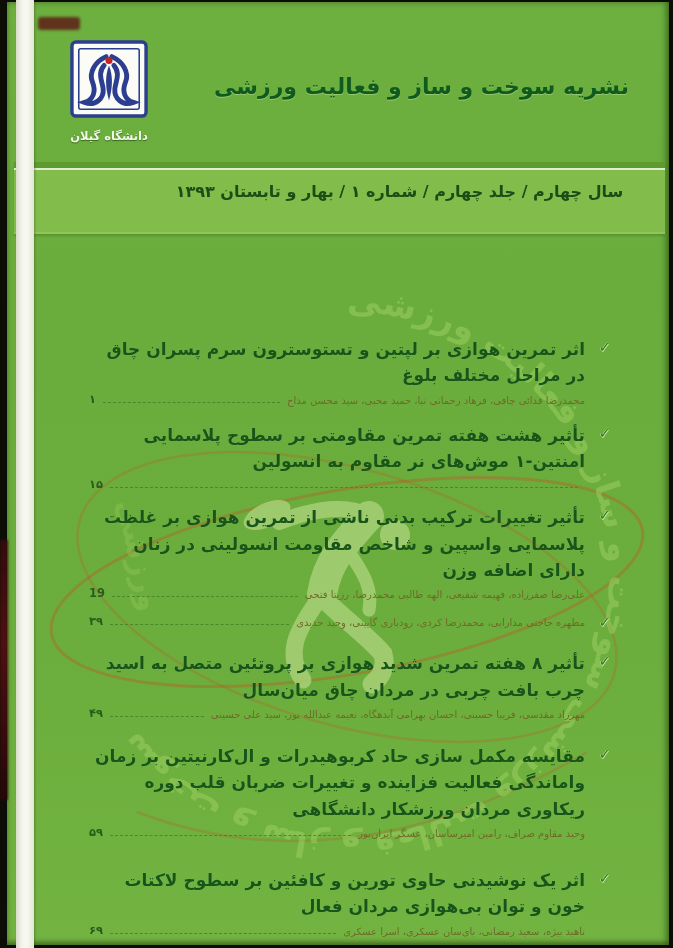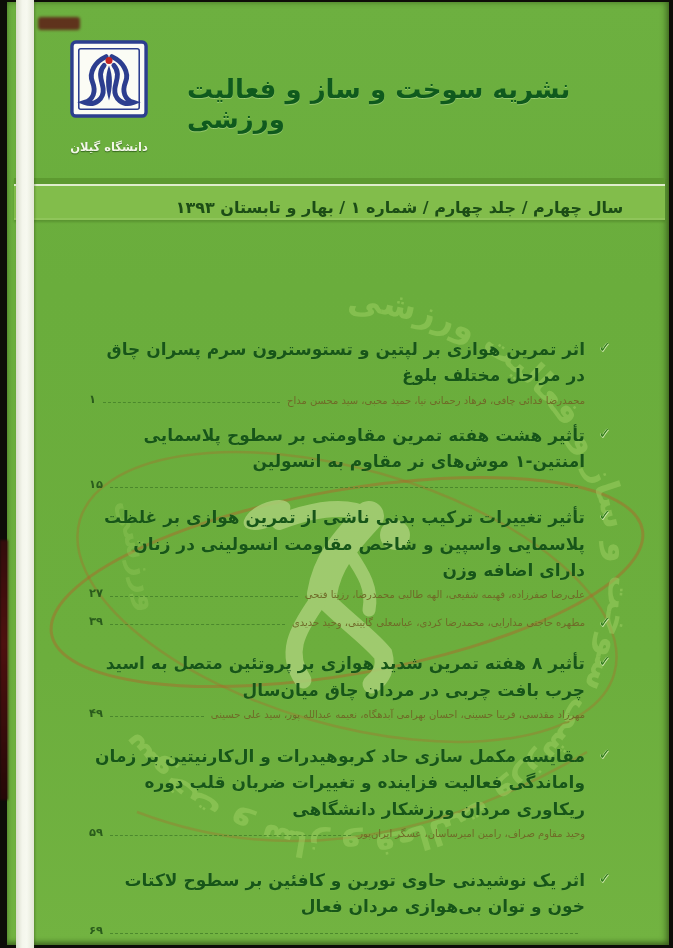--- a/index.html
+++ b/index.html
@@ -18,30 +18,30 @@
       box-shadow:inset -3px 0 6px rgba(30,50,10,.45), inset 0 -3px 5px rgba(30,50,10,.4); }
 
   
   .spine { position:absolute; left:16px; top:0; width:18px; height:948px;
       background:linear-gradient(90deg,#d8dccb 0%,#f4f6ec 35%,#f7f9f0 60%,#e3e7d6 100%);
       box-shadow:1px 0 2px rgba(40,60,15,.35); }
 
   
   .logo-wrap { position:absolute; left:56px; top:38px; width:92px; text-align:center; }
   .logo-box { display:inline-block; width:78px; height:80px; }
-  .logo-caption { margin-top:16px; color:#f3f7e8; font-size:11.5px; font-weight:bold;
+  .logo-caption { margin-top:5px; color:#f3f7e8; font-size:11.5px; font-weight:bold;
       text-shadow:0 1px 1px rgba(20,60,10,.6); }
 
   
-  .journal-title { position:absolute; left:180px; right:40px; top:72px; text-align:left;
-      font-size:26px; font-weight:bold; color:#0f5a1d; letter-spacing:.5px;
+  .journal-title { position:absolute; left:180px; right:40px; top:72px; text-align:right;
+      font-size:22px; font-weight:bold; color:#0f5a1d; letter-spacing:.5px;
       text-shadow:0 1px 0 rgba(220,240,190,.35); }
 
   
-  .issue-band { position:absolute; left:7px; right:4px; top:176px; height:42px;
+  .issue-band { position:absolute; left:7px; right:4px; top:160px; height:72px;
       background:#82bd4b; border-top:6px solid #5d9a30;
       box-shadow:inset 0 2px 0 #dfedcc, inset 0 -2px 0 #8fc55a, 0 2px 2px rgba(50,90,20,.3); }
   .issue-line { position:absolute; left:160px; right:40px; top:14px; text-align:center;
       direction:rtl; font-size:16px; font-weight:bold; color:#1c4d16; }
 
   
   .watermark { position:absolute; left:10px; top:250px; width:630px; height:640px;
       pointer-events:none; }
 
   
@@ -143,32 +143,32 @@
 
   <div class="toc-entry">
     <div class="check-col">
       <span class="check-icon">✓</span>
     </div>
     <div class="entry-body">
       <div class="e-title">تأثیر تغییرات ترکیب بدنی ناشی از تمرین هوازی بر غلظت پلاسمایی واسپین و شاخص مقاومت انسولینی در زنان دارای اضافه وزن</div>
       <div class="authors-row">
         <span class="e-authors">علی‌رضا صفرزاده، فهیمه شفیعی، الهه طالبی محمدرضا، رزیتا فتحی</span>
         <div class="leader"></div>
-        <span class="e-page">۲۷</span>
-      </div>
-    </div>
-  </div>
-
-  <div class="toc-entry">
-    <div class="check-col">
-      <span class="check-icon">✓</span>
-    </div>
-    <div class="entry-body">
-      <div class="authors-row">
-        <span class="e-authors">مطهره حاجتی مدارایی، محمدرضا کردی، عباسعلی گایینی، وحید حدیدی</span>
+        <span class="e-page">19</span>
+      </div>
+    </div>
+  </div>
+
+  <div class="toc-entry">
+    <div class="check-col">
+      <span class="check-icon">✓</span>
+    </div>
+    <div class="entry-body">
+      <div class="authors-row">
+        <span class="e-authors">مطهره حاجتی مدارایی، محمدرضا کردی، رودباری گایینی، وحید حدیدی</span>
         <div class="leader"></div>
         <span class="e-page">۳۹</span>
       </div>
     </div>
   </div>
 
   <div class="toc-entry">
     <div class="check-col">
       <span class="check-icon">✓</span>
     </div>
@@ -196,20 +196,21 @@
     </div>
   </div>
 
   <div class="toc-entry">
     <div class="check-col">
       <span class="check-icon">✓</span>
     </div>
     <div class="entry-body">
       <div class="e-title">اثر یک نوشیدنی حاوی تورین و کافئین بر سطوح لاکتات خون و توان بی‌هوازی مردان فعال</div>
       <div class="authors-row">
+        <span class="e-authors">ناهید بیژه، سعید رمضانی، بای‌سان عسکری، اسرا عسکری</span>
         <div class="leader"></div>
         <span class="e-page">۶۹</span>
       </div>
     </div>
   </div>
 </div>
 
   </div>
 
   <div class="spine"></div>

